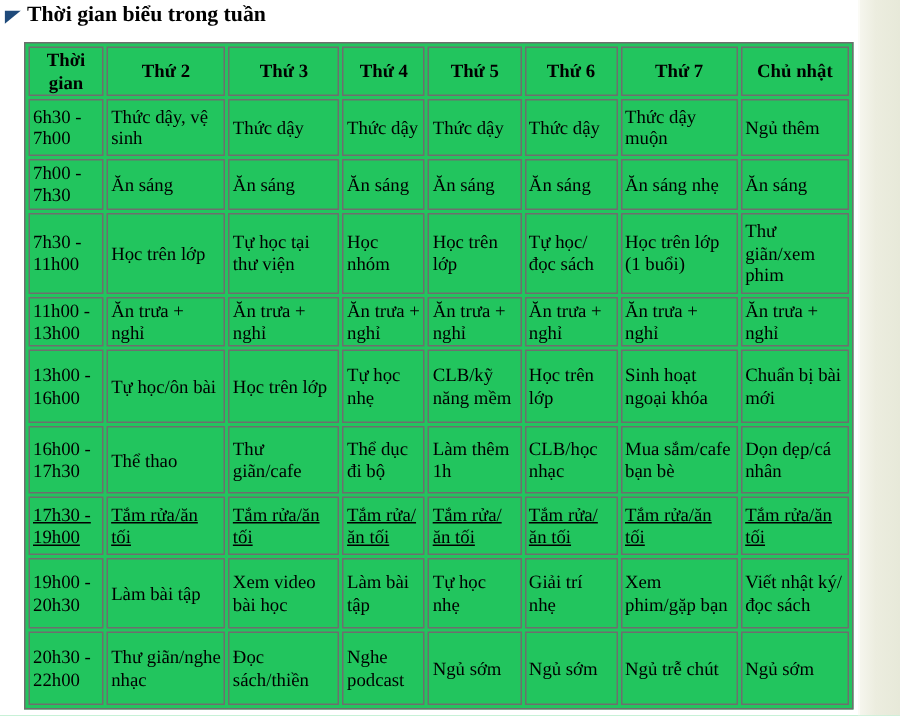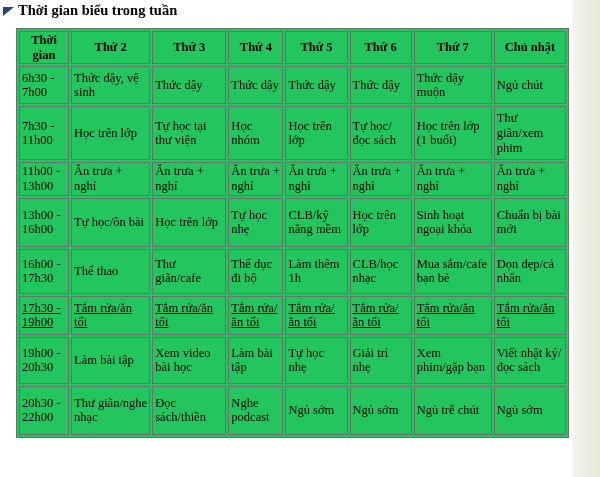--- a/index.html
+++ b/index.html
@@ -124,21 +124,31 @@
     </thead>
     <tbody>
       <tr class="r0">
         <td>6h30 - 7h00</td>
         <td>Thức dậy, vệ sinh</td>
         <td>Thức dậy</td>
         <td>Thức dậy</td>
         <td>Thức dậy</td>
         <td>Thức dậy</td>
         <td>Thức dậy muộn</td>
-        <td>Ngủ chút</td>
+        <td>Ngủ thêm</td>
+      </tr>
+      <tr class="r1">
+        <td>7h00 - 7h30</td>
+        <td>Ăn sáng</td>
+        <td>Ăn sáng</td>
+        <td>Ăn sáng</td>
+        <td>Ăn sáng</td>
+        <td>Ăn sáng</td>
+        <td>Ăn sáng nhẹ</td>
+        <td>Ăn sáng</td>
       </tr>
       <tr class="r2">
         <td>7h30 - 11h00</td>
         <td>Học trên lớp</td>
         <td>Tự học tại thư viện</td>
         <td>Học nhóm</td>
         <td>Học trên lớp</td>
         <td>Tự học/đọc sách</td>
         <td>Học trên lớp (1 buổi)</td>
         <td>Thư giãn/xem phim</td>

